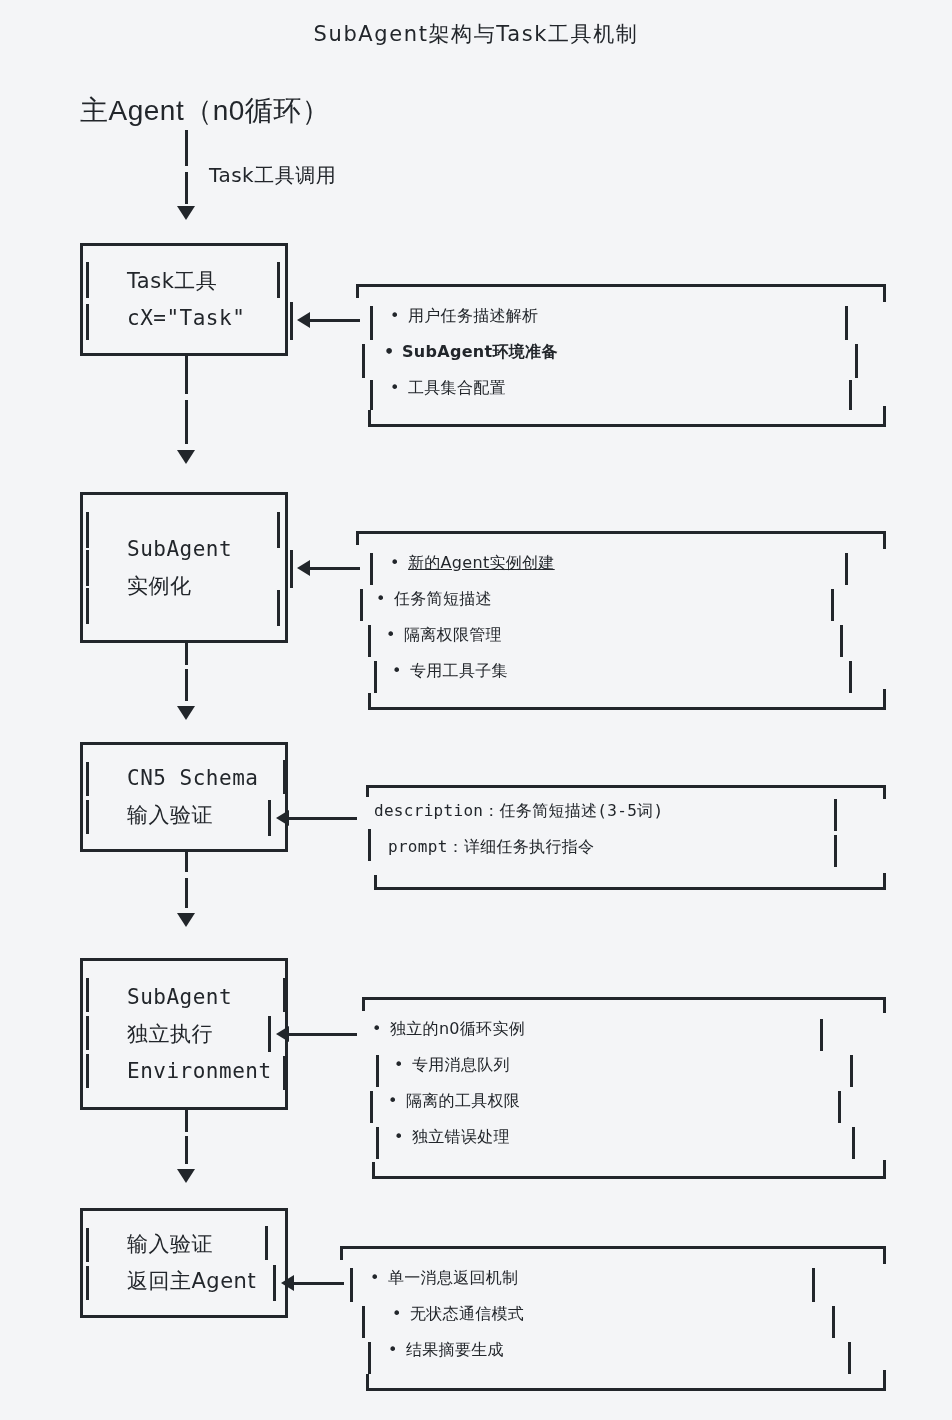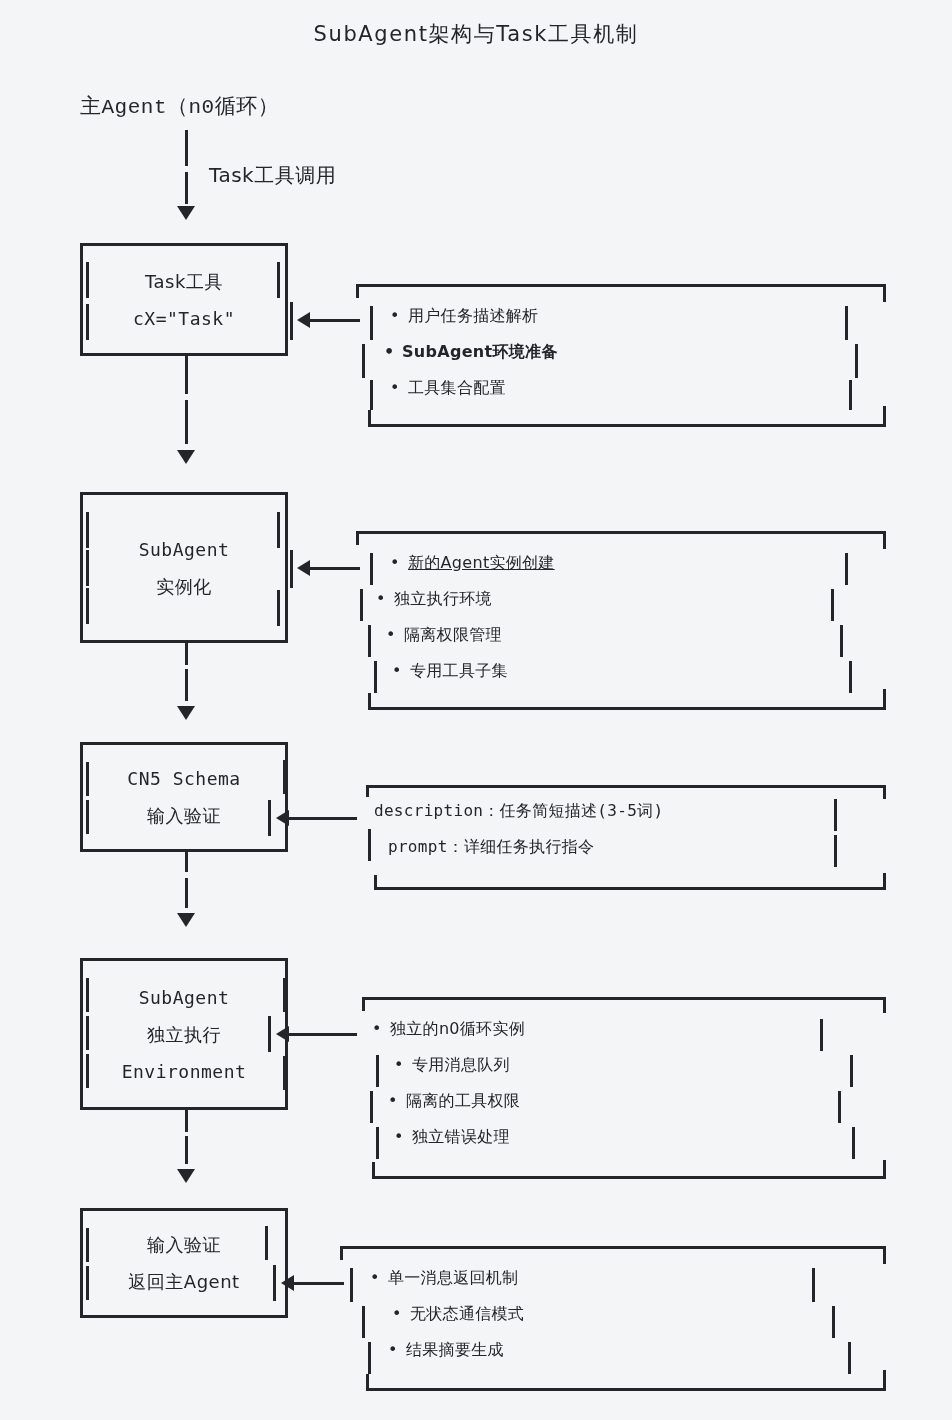--- a/index.html
+++ b/index.html
@@ -25,22 +25,22 @@
     font-size: 21px;
     letter-spacing: 1.6px;
     color: #22262b;
     white-space: nowrap;
   }
 
   
   #root-label {
     position: absolute;
     left: 80px; top: 92px;
-    font-family: Liberation Mono, monospace;
-    font-size: 21px;
+    font-family: Liberation Sans, sans-serif;
+    font-size: 28px;
     letter-spacing: 0.5px;
     white-space: nowrap;
   }
 
   
   .pipe {
     position: absolute;
     width: 3px;
     background: #22262b;
   }
@@ -83,25 +83,25 @@
   }
   .node-lines {
     position: absolute;
     left: 0; top: 0;
     width: 100%; height: 100%;
     display: flex;
     flex-direction: column;
     justify-content: center;
   }
   .node-line {
-    font-size: 18px;
+    font-size: 21px;
     line-height: 37px;
-    text-align: center;
     white-space: nowrap;
     letter-spacing: 0.5px;
+    padding-left: 44px;
   }
   .node-line.sans {
     font-family: "DejaVu Sans", "Liberation Sans", sans-serif;
   }
 
   
   .detail-panel {
     position: absolute;
   }
   .detail-frame-top, .detail-frame-bottom {
@@ -213,21 +213,21 @@
   <div class="pipe" style="left:14px; top:22px; height:32px;"></div>
   <div class="pipe" style="left:4px; top:58px; height:32px;"></div>
   <div class="pipe" style="left:12px; top:94px; height:32px;"></div>
   <div class="pipe" style="left:18px; top:130px; height:32px;"></div>
   <div class="pipe" style="left:489px; top:22px; height:32px;"></div>
   <div class="pipe" style="left:475px; top:58px; height:32px;"></div>
   <div class="pipe" style="left:484px; top:94px; height:32px;"></div>
   <div class="pipe" style="left:493px; top:130px; height:32px;"></div>
   <div class="detail-items">
     <div class="detail-item sans" style="left:34px; top:22px;text-decoration:underline;"><span class="bullet">•</span><span>新的Agent实例创建</span></div>
-    <div class="detail-item sans" style="left:20px; top:58px;"><span class="bullet">•</span><span>独立执行环境</span></div>
+    <div class="detail-item sans" style="left:20px; top:58px;"><span class="bullet">•</span><span>任务简短描述</span></div>
     <div class="detail-item sans" style="left:30px; top:94px;"><span class="bullet">•</span><span>隔离权限管理</span></div>
     <div class="detail-item sans" style="left:36px; top:130px;"><span class="bullet">•</span><span>专用工具子集</span></div>
   </div>
 </div>
 
 <div class="node-box" style="left:80px; top:742px; width:208px; height:110px;">
   <div class="node-lines">
     <div class="node-line">CN5 Schema</div>
     <div class="node-line sans">输入验证</div>
   </div>

